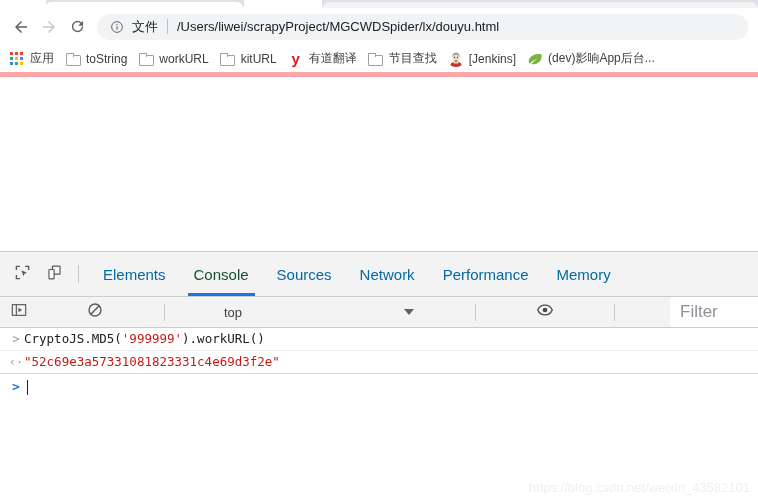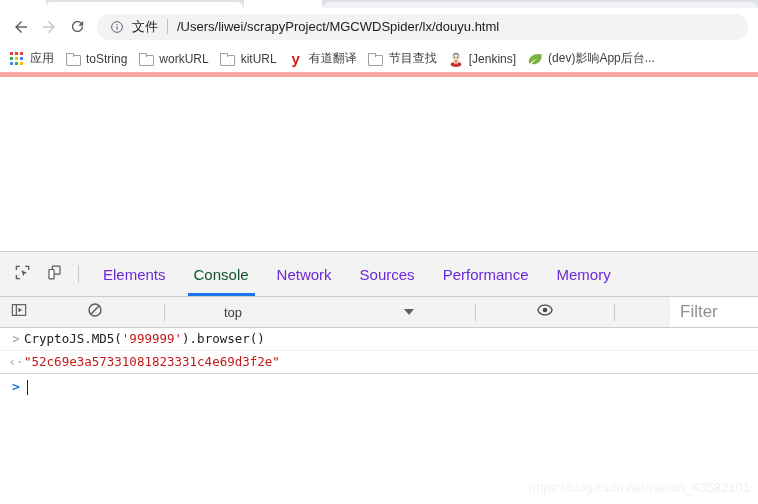--- a/index.html
+++ b/index.html
@@ -252,21 +252,21 @@
     background: #c9c9c9;
     margin: 0 10px 0 8px;
     flex: none;
   }
   .dt-tab {
     height: 44px;
     display: flex;
     align-items: center;
     padding: 0 14px;
     font-size: 15px;
-    color: #6d28d9;
+    color: #0369a1;
     position: relative;
     white-space: nowrap;
     flex: none;
   }
   .dt-tab.active { color: #14532d; }
   .dt-tab.active::after {
     content: "";
     position: absolute;
     left: 8px;
     right: 8px;
@@ -571,24 +571,24 @@
       </div>
       <div class="dt-vsep"></div>
 
       <div class="dt-tab">
         <span>Elements</span>
       </div>
       <div class="dt-tab active">
         <span>Console</span>
       </div>
       <div class="dt-tab">
+        <span>Sources</span>
+      </div>
+      <div class="dt-tab">
         <span>Network</span>
-      </div>
-      <div class="dt-tab">
-        <span>Sources</span>
       </div>
       <div class="dt-tab">
         <span>Performance</span>
       </div>
       <div class="dt-tab">
         <span>Memory</span>
       </div>
     </div>
 
     <div class="console-toolbar">
@@ -627,21 +627,21 @@
       </div>
       <div class="ct-vsep"></div>
 
       <input class="filter-input" type="text" placeholder="Filter" value="" style="">
     </div>
 
     <div class="console-body">
 
       <div class="msg">
         <span class="msg-gutter">&gt;</span>
-        <span class="msg-text"><span>CryptoJS.MD5(</span><span class="tok-str">'999999'</span><span>).browser()</span></span>
+        <span class="msg-text"><span>CryptoJS.MD5(</span><span class="tok-str">'999999'</span><span>).workURL()</span></span>
       </div>
 
       <div class="msg result">
         <span class="msg-gutter">‹·</span>
         <span class="msg-text tok-res">"52c69e3a57331081823331c4e69d3f2e"</span>
       </div>
 
       <div class="prompt-row">
         <span class="prompt-caret">&gt;</span>
         <span class="prompt-cursor"></span>

